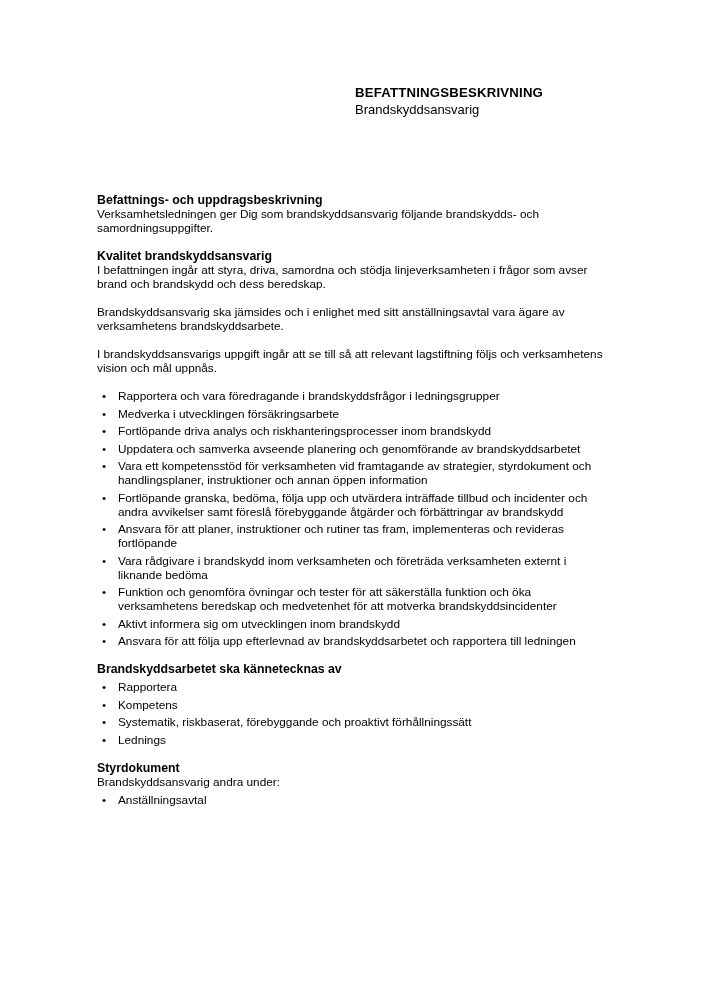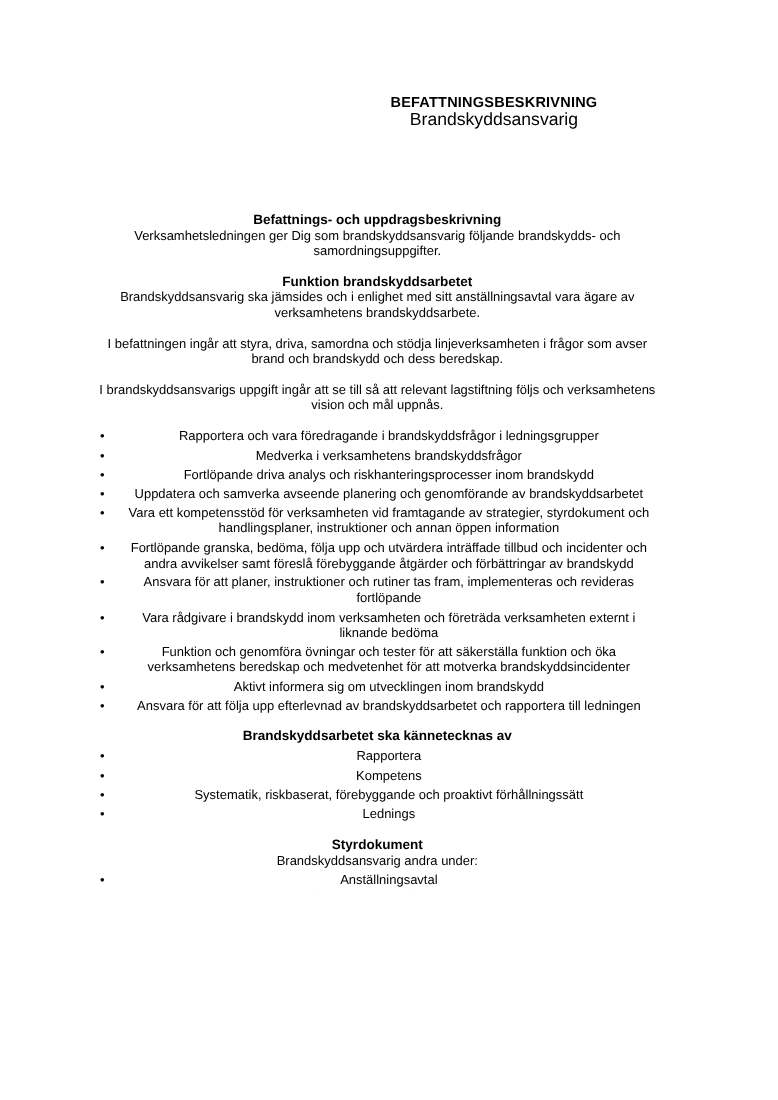--- a/index.html
+++ b/index.html
@@ -8,43 +8,42 @@
     background: #ffffff;
   }
   .page {
     position: relative;
     width: 707px;
     height: 812px;
     background: #ffffff;
     color: #000000;
     font-family: "Liberation Sans", sans-serif;
     overflow: hidden;
-    text-align: center;
   }
   .doc-header {
     position: absolute;
     left: 355px;
     top: 84px;
   }
   .doc-title {
     font-size: 13.2px;
     font-weight: bold;
     line-height: 17px;
     letter-spacing: 0.2px;
     white-space: nowrap;
   }
   .doc-subtitle {
-    font-size: 16px;
+    font-size: 13px;
     font-weight: normal;
     line-height: 17px;
     white-space: nowrap;
   }
   .doc-body {
     position: absolute;
-    left: 86px;
+    left: 97px;
     top: 193px;
     width: 514px;
     font-size: 11.8px;
     line-height: 14px;
   }
   .doc-body section { margin-top: 14px; }
   .doc-body section:first-child { margin-top: 0; }
   .doc-body h2 {
     margin: 0;
     font-size: 12.3px;
@@ -89,29 +88,29 @@
     <div class="doc-title">BEFATTNINGSBESKRIVNING</div>
     <div class="doc-subtitle">Brandskyddsansvarig</div>
   </header>
 
   <main class="doc-body">
       <section>
         <h2>Befattnings- och uppdragsbeskrivning</h2>
         <p>Verksamhetsledningen ger Dig som brandskyddsansvarig följande brandskydds- och samordningsuppgifter.</p>
       </section>
       <section>
-        <h2>Funktion brandskyddsarbetet</h2>
+        <h2>Kvalitet brandskyddsansvarig</h2>
+        <p>I befattningen ingår att styra, driva, samordna och stödja linjeverksamheten i frågor som avser brand och brandskydd och dess beredskap.</p>
         <p>Brandskyddsansvarig ska jämsides och i enlighet med sitt anställningsavtal vara ägare av verksamhetens brandskyddsarbete.</p>
-        <p>I befattningen ingår att styra, driva, samordna och stödja linjeverksamheten i frågor som avser brand och brandskydd och dess beredskap.</p>
         <p>I brandskyddsansvarigs uppgift ingår att se till så att relevant lagstiftning följs och verksamhetens vision och mål uppnås.</p>
       </section>
       <section>
         <ul>
           <li><span class="bullet">•</span><span>Rapportera och vara föredragande i brandskyddsfrågor i ledningsgrupper</span></li>
-          <li><span class="bullet">•</span><span>Medverka i verksamhetens brandskyddsfrågor</span></li>
+          <li><span class="bullet">•</span><span>Medverka i utvecklingen försäkringsarbete</span></li>
           <li><span class="bullet">•</span><span>Fortlöpande driva analys och riskhanteringsprocesser inom brandskydd</span></li>
           <li><span class="bullet">•</span><span>Uppdatera och samverka avseende planering och genomförande av brandskyddsarbetet</span></li>
           <li><span class="bullet">•</span><span>Vara ett kompetensstöd för verksamheten vid framtagande av strategier, styrdokument och handlingsplaner, instruktioner och annan öppen information</span></li>
           <li><span class="bullet">•</span><span>Fortlöpande granska, bedöma, följa upp och utvärdera inträffade tillbud och incidenter och andra avvikelser samt föreslå förebyggande åtgärder och förbättringar av brandskydd</span></li>
           <li><span class="bullet">•</span><span>Ansvara för att planer, instruktioner och rutiner tas fram, implementeras och revideras fortlöpande</span></li>
           <li><span class="bullet">•</span><span>Vara rådgivare i brandskydd inom verksamheten och företräda verksamheten externt i liknande bedöma</span></li>
           <li><span class="bullet">•</span><span>Funktion och genomföra övningar och tester för att säkerställa funktion och öka verksamhetens beredskap och medvetenhet för att motverka brandskyddsincidenter</span></li>
           <li><span class="bullet">•</span><span>Aktivt informera sig om utvecklingen inom brandskydd</span></li>
           <li><span class="bullet">•</span><span>Ansvara för att följa upp efterlevnad av brandskyddsarbetet och rapportera till ledningen</span></li>
         </ul>

